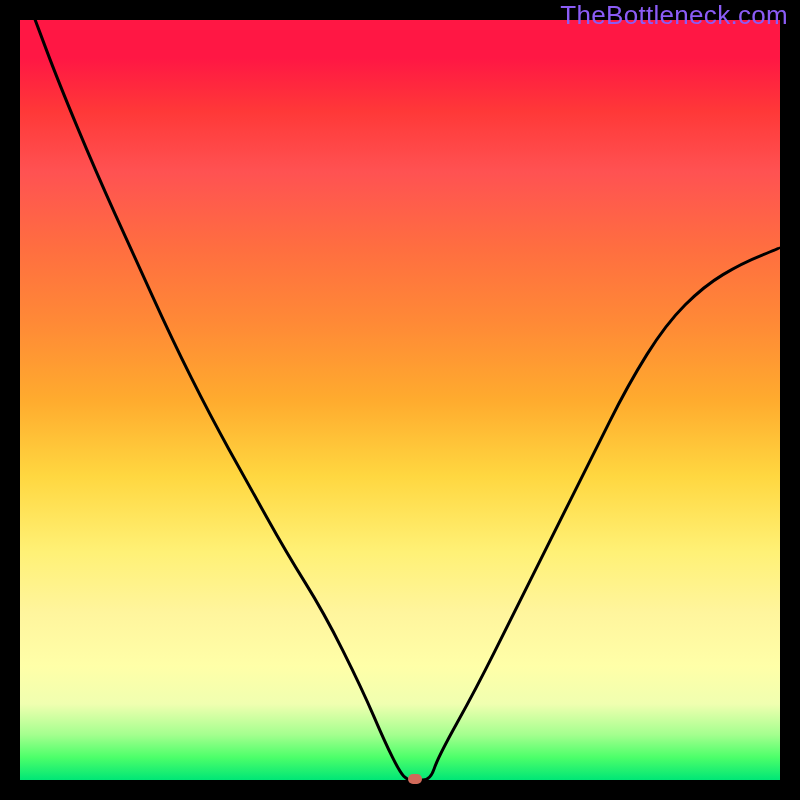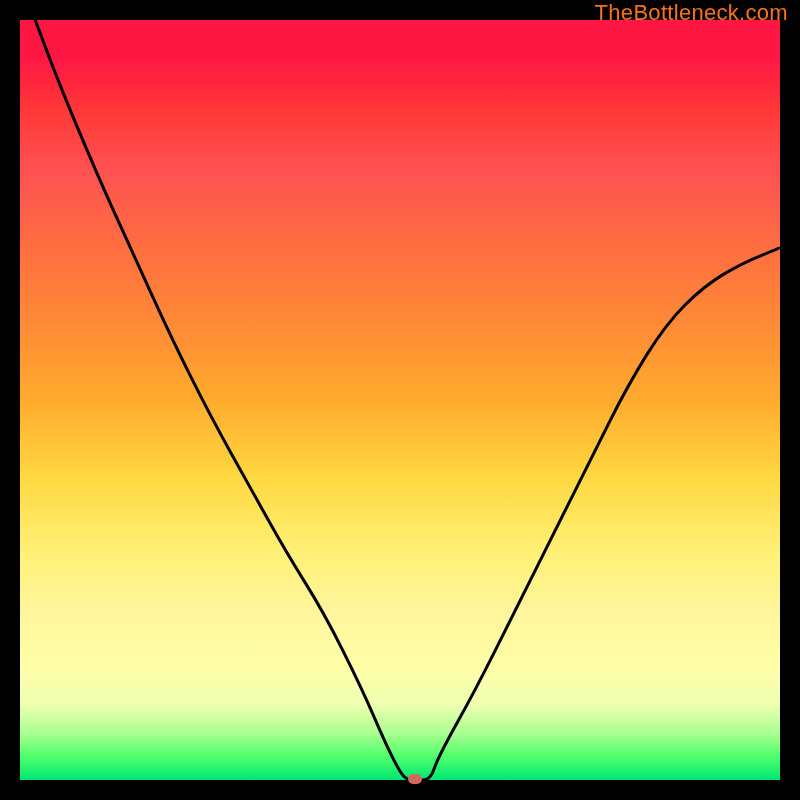--- a/index.html
+++ b/index.html
@@ -45,22 +45,22 @@
     position: absolute;
     left: 20px;
     top: 20px;
     width: 760px;
     height: 760px;
   }
   .watermark {
     position: absolute;
     top: 0px;
     right: 12px;
-    color: #f97316;
-    font-size: 22px;
+    color: #8b5cf6;
+    font-size: 26px;
     font-weight: 500;
     letter-spacing: 0.3px;
   }
   .marker {
     position: absolute;
     width: 14px;
     height: 10px;
     background: #d16a5a;
     border-radius: 5px;
   }

